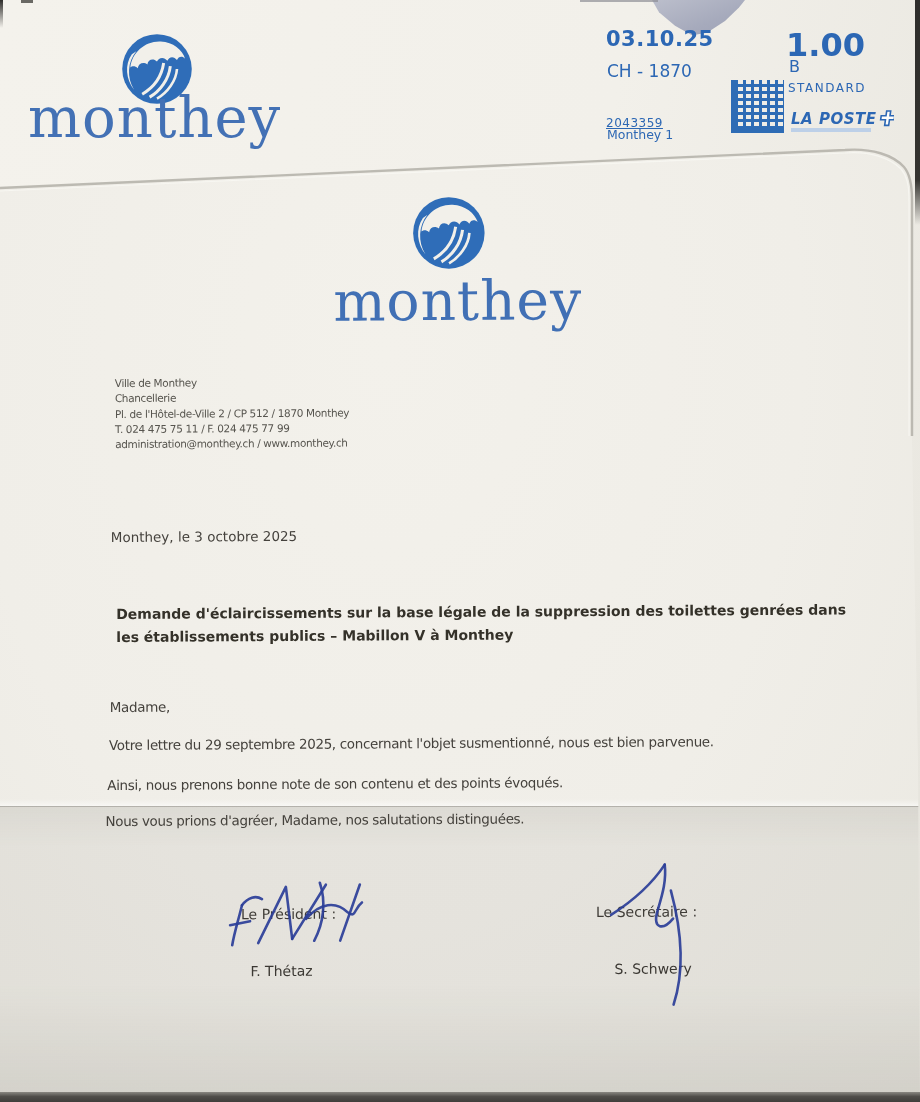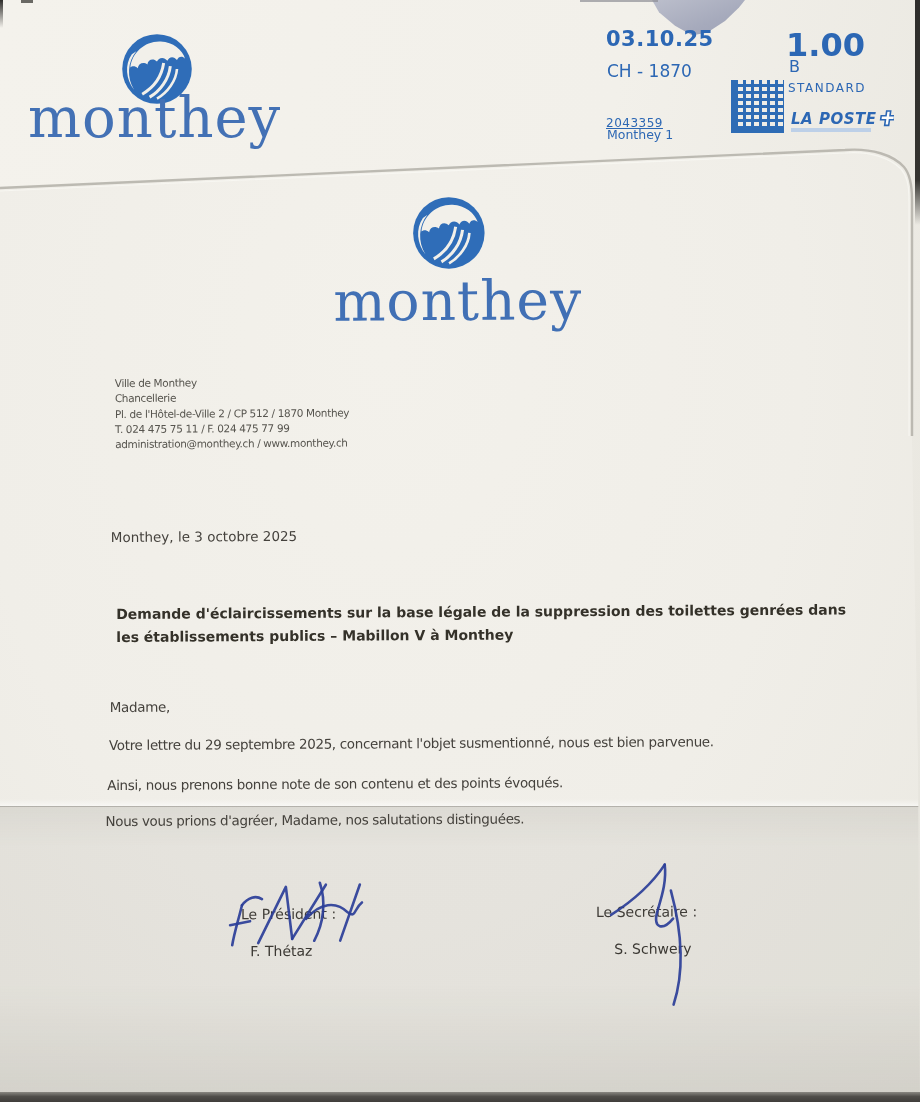--- a/index.html
+++ b/index.html
@@ -60,21 +60,21 @@
   .dateline{left:110px;top:529px;font-size:13.5px;color:#45423d;}
   .subject{left:115px;top:603px;font-size:14px;font-weight:bold;line-height:22.5px;
     color:#343129;white-space:nowrap;}
   .body-line{font-size:13.5px;letter-spacing:-.35px;white-space:nowrap;}
   .salutation{left:108px;top:699px;text-align:center;}
   .body1{left:107px;top:737px;}
   .body2{left:105px;top:777px;}
   .closing{left:103px;top:813px;}
 
   .sig-role{font-size:14px;color:#3f3c37;}
-  .sig-name{font-size:14px;color:#3b3833;}
+  .sig-name{font-size:14px;color:#3b3833;margin-top:20px;}
   .sig-role-left{left:238px;top:907px;}
   .sig-name-left{left:247px;top:944px;}
   .sig-role-right{left:593px;top:907px;}
   .sig-name-right{left:611px;top:944px;}
   .sig-svg{pointer-events:none;}
   .sig-svg path{fill:none;stroke:#2b3e98;stroke-width:2.6;
     stroke-linecap:round;stroke-linejoin:round;opacity:.92;}
 
   
   .edges{position:absolute;inset:0;pointer-events:none;}

